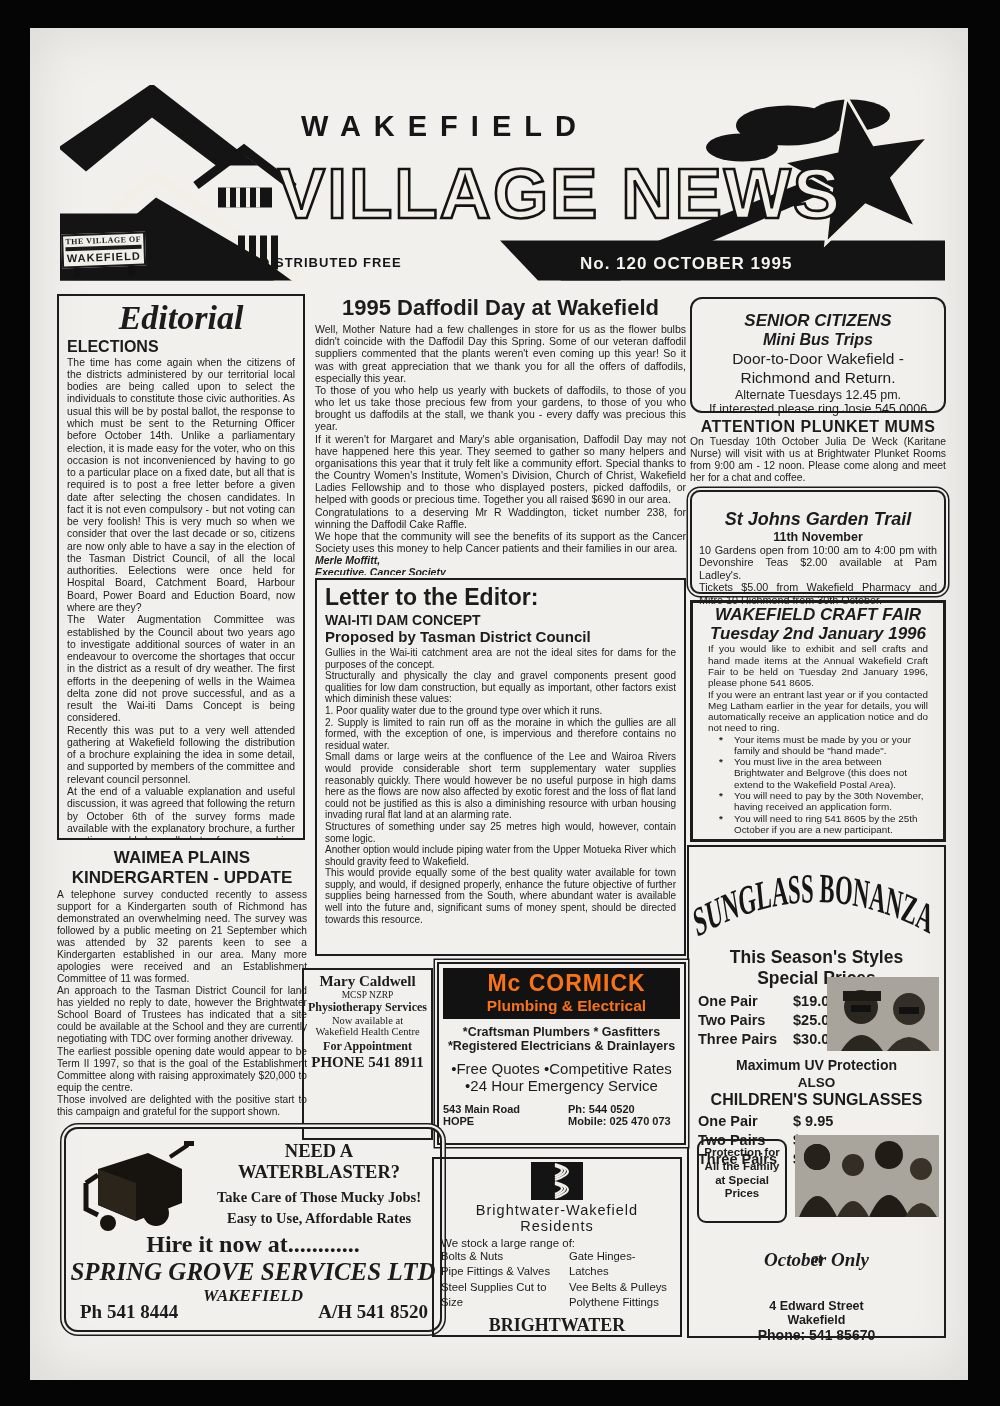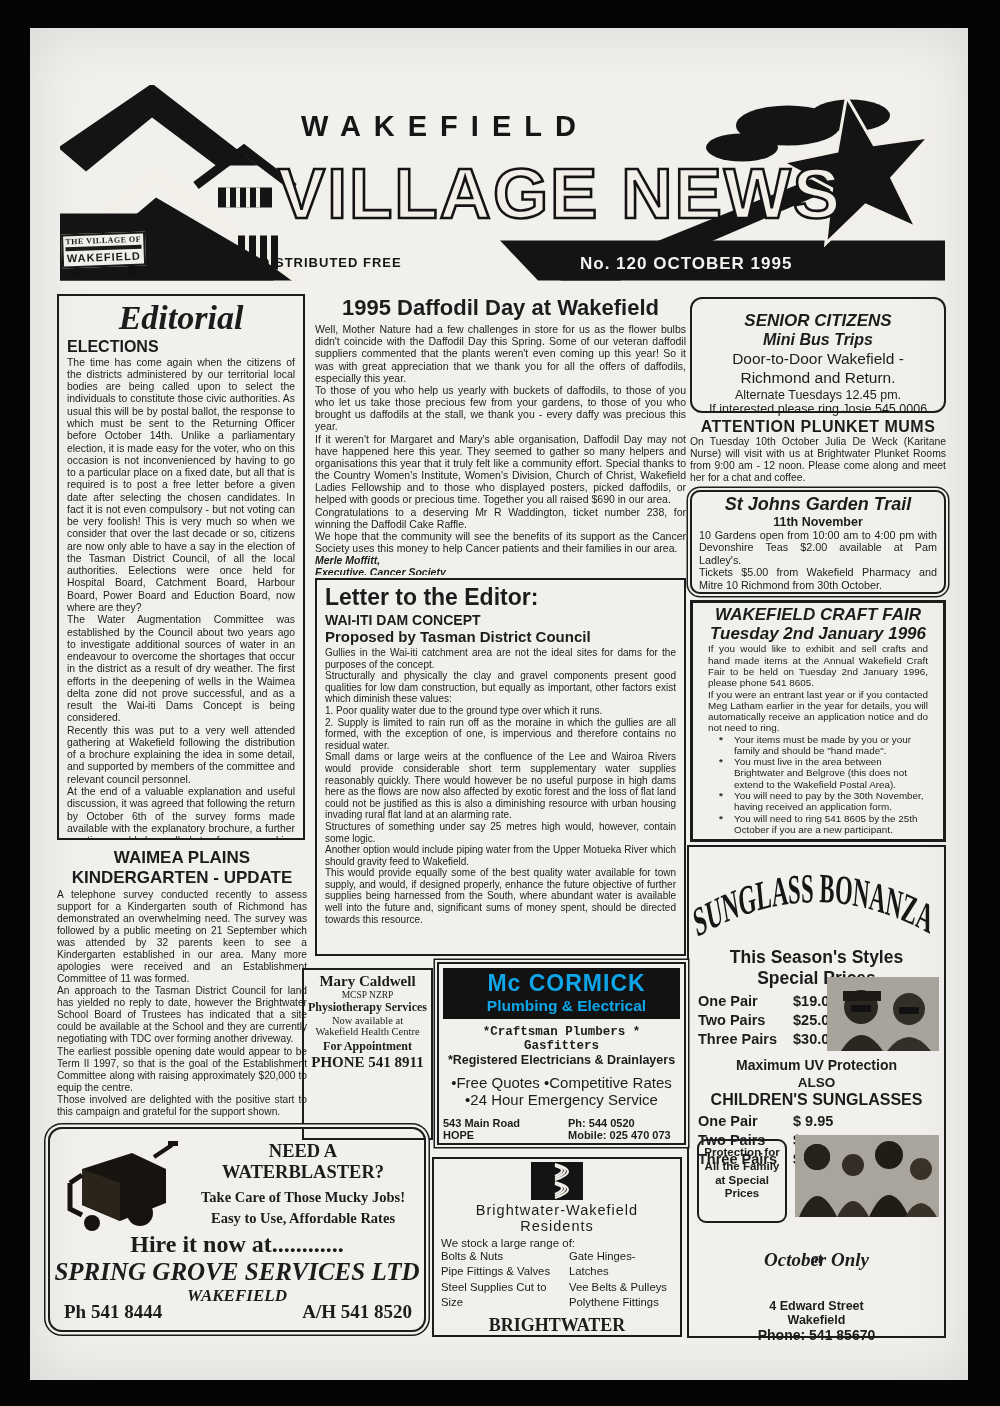--- a/index.html
+++ b/index.html
@@ -47,44 +47,44 @@
   
   .senior{left:690px;top:297px;width:256px;height:116px;border:2px solid #1c1c1c;border-radius:12px;
           box-sizing:border-box;text-align:center;padding-top:12px;}
   .senior .t1{font-size:17px;font-weight:bold;font-style:italic;}
   .senior .t2{font-size:16px;font-weight:bold;font-style:italic;}
   .senior .t3{font-size:15.5px;line-height:1.25;}
   .senior .t4{font-size:12.5px;}
   .plunket{left:690px;top:418px;width:256px;}
   .plunket h2{margin:0;font-size:16px;text-align:center;letter-spacing:.5px;}
   .stjohns{left:690px;top:490px;width:256px;height:104px;border:2px solid #1c1c1c;border-radius:10px;
-           box-shadow:0 0 0 2px #f2f0ec,0 0 0 3.5px #1c1c1c;box-sizing:border-box;padding:2px 7px;}
+           box-shadow:0 0 0 2px #f2f0ec,0 0 0 3.5px #1c1c1c;box-sizing:border-box;padding:17px 7px;}
   .stjohns .t1{font-size:18px;font-weight:bold;font-style:italic;text-align:center;}
   .stjohns .t2{font-size:12.5px;font-weight:bold;text-align:center;}
   .craft{left:690px;top:600px;width:256px;height:242px;border:3px solid #1c1c1c;box-sizing:border-box;
          padding:3px 15px;overflow:hidden;}
   .craft .t1,.craft .t2{font-size:17px;font-weight:bold;font-style:italic;text-align:center;line-height:1.1;}
   .craftbody{font-size:9.9px;line-height:1.14;}
   .bullet-row{display:flex;font-size:9.9px;line-height:1.14;}
   .bullet-star{width:26px;text-align:center;flex:0 0 26px;font-weight:bold;}
   
   .sun{left:687px;top:845px;width:259px;height:493px;border:2px solid #1c1c1c;box-sizing:border-box;}
   .sun .rel{position:relative;width:100%;height:100%;}
   .protect{border:2px solid #1c1c1c;border-radius:9px;text-align:center;font-weight:bold;
            font-size:11.5px;line-height:1.2;padding-top:5px;box-sizing:border-box;}
   .price-row{display:flex;font-weight:bold;font-size:14.5px;line-height:1.3;}
   .price-row .lab{width:95px;}
   .cald{left:302px;top:968px;width:131px;height:172px;border:2px solid #1c1c1c;box-sizing:border-box;
         font-family:"Liberation Serif",serif;text-align:center;padding-top:3px;overflow:hidden;}
   .mcc{left:437px;top:962px;width:249px;height:183px;border:2px solid #1c1c1c;
        box-shadow:0 0 0 2px #f2f0ec,0 0 0 3.5px #1c1c1c;box-sizing:border-box;padding:4px;overflow:hidden;}
-  .mcc-head{background:#121212;color:#0ea5e9;text-align:center;padding:2px 0 4px 10px;}
+  .mcc-head{background:#121212;color:#f97316;text-align:center;padding:2px 0 4px 10px;}
   .mcc-head .n{font-size:23px;font-weight:bold;letter-spacing:1px;}
   .mcc-head .s{font-size:15.5px;font-weight:bold;}
-  .wb{left:48px;top:1127px;width:378px;height:205px;border:2px solid #1c1c1c;border-radius:14px;
+  .wb{left:64px;top:1127px;width:378px;height:205px;border:2px solid #1c1c1c;border-radius:14px;
       box-shadow:0 0 0 2.5px #f2f0ec,0 0 0 4px #1c1c1c;box-sizing:border-box;
       font-family:"Liberation Serif",serif;overflow:hidden;}
   .bw{left:432px;top:1157px;width:250px;height:180px;border:2px solid #1c1c1c;box-sizing:border-box;
       padding:3px 7px;overflow:hidden;}
   .bw-list{display:flex;justify-content:space-between;font-size:11.3px;line-height:1.35;}
   .ftr{display:flex;justify-content:space-between;font-weight:bold;}
 </style>
 </head>
 <body>
 
@@ -318,21 +318,21 @@
     <div style="font-size:10.5px;">Wakefield Health Centre</div>
     <div class="b" style="font-size:12px;margin-top:2px;">For Appointment</div>
     <div class="b" style="font-size:15px;">PHONE 541 8911</div>
   </div>
 
   <div class="abs mcc">
     <div class="mcc-head">
       <div class="n">Mc CORMICK</div>
       <div class="s">Plumbing &amp; Electrical</div>
     </div>
-    <div class="ctr b" style="font-size:12.5px;margin-top:6px;font-family:Liberation Mono, monospace;">*Craftsman Plumbers * Gasfitters</div>
+    <div class="ctr b" style="font-size:12.5px;margin-top:6px;">*Craftsman Plumbers * Gasfitters</div>
     <div class="ctr b" style="font-size:12.5px;">*Registered Electricians &amp; Drainlayers</div>
     <div class="ctr" style="font-size:15px;margin-top:7px;">•Free Quotes •Competitive Rates</div>
     <div class="ctr" style="font-size:15px;">•24 Hour Emergency Service</div>
     <div style="display:flex;justify-content:space-between;margin-top:9px;font-size:11px;font-weight:bold;">
       <div>
         <div>543 Main Road</div>
         <div>HOPE</div>
       </div>
       <div style="text-align:left;width:112px;">
         <div>Ph: 544 0520</div>

